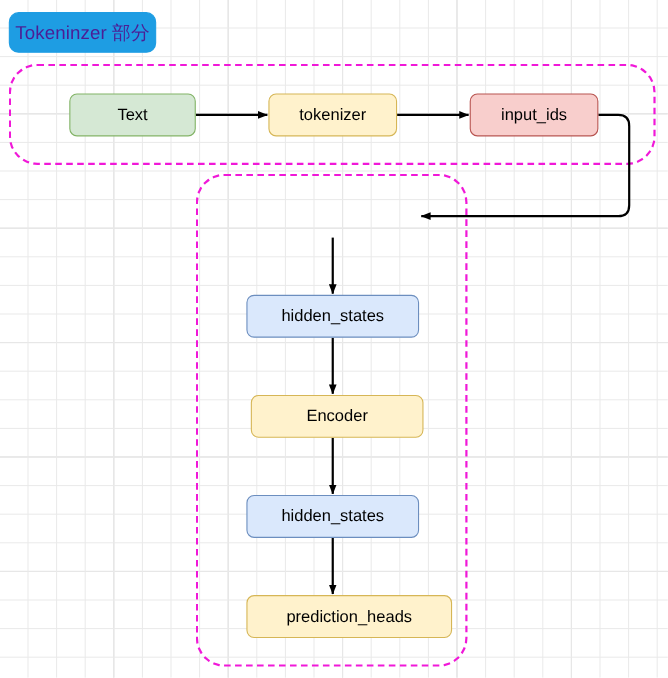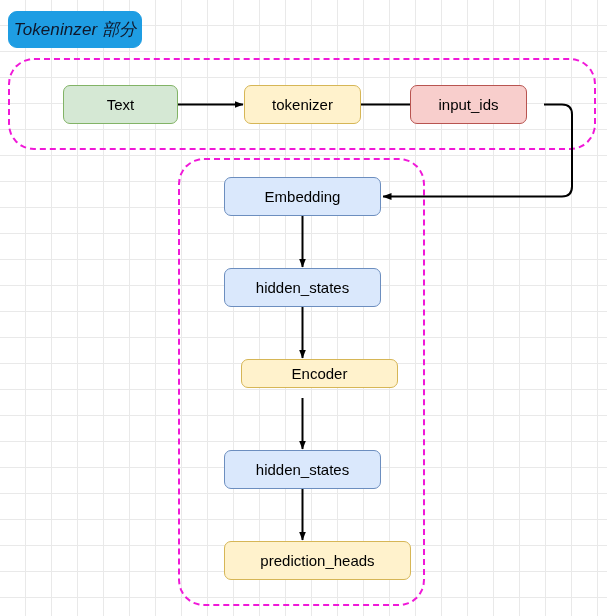--- a/index.html
+++ b/index.html
@@ -52,28 +52,27 @@
     width: 247px;
     height: 448px;
   }
 
   
   .pill-label {
     position: absolute;
     background: #1e9de3;
     border: 1.5px solid #1e9de3;
     border-radius: 9px;
-    color: #0f172a;
+    color: #4c1d95;
     font-size: 17px;
     display: flex;
     align-items: center;
     justify-content: center;
     box-sizing: border-box;
     letter-spacing: 0.1px;
-    font-style: italic;
   }
   #label-tokenizer-part {
     left: 8px;
     top: 11px;
     width: 134px;
     height: 37px;
   }
   #label-bert-model {
     left: 74px;
     top: 230px;
@@ -95,24 +94,24 @@
     border-style: solid;
     white-space: nowrap;
   }
   .node.green  { background: #d5e8d4; border-color: #82b366; }
   .node.yellow { background: #fff2cc; border-color: #d6b656; }
   .node.red    { background: #f8cecc; border-color: #b85450; }
   .node.blue   { background: #dae8fc; border-color: #6c8ebf; }
 
   #node-text        { left: 63px;  top: 85px;  width: 115px; height: 39px; }
   #node-tokenizer   { left: 244px; top: 85px;  width: 117px; height: 39px; }
-  #node-input-ids   { left: 410px; top: 85px;  width: 117px; height: 39px; }
+  #node-input-ids   { left: 427px; top: 85px;  width: 117px; height: 39px; }
   #node-embedding   { left: 224px; top: 177px; width: 157px; height: 39px; }
   #node-hidden-1    { left: 224px; top: 268px; width: 157px; height: 39px; }
-  #node-encoder     { left: 241px; top: 359px; width: 157px; height: 29px; }
+  #node-encoder     { left: 228px; top: 359px; width: 157px; height: 39px; }
   #node-hidden-2    { left: 224px; top: 450px; width: 157px; height: 39px; }
   #node-pred-heads  { left: 224px; top: 541px; width: 187px; height: 39px; }
 
   
   #connectors {
     position: absolute;
     left: 0;
     top: 0;
     width: 607px;
     height: 616px;
@@ -150,21 +149,20 @@
   </svg>
 
   <div class="pill-label" id="label-tokenizer-part">Tokeninzer 部分</div>
 
   <div class="node green" id="node-text">Text</div>
 
   <div class="node yellow" id="node-tokenizer">tokenizer</div>
 
   <div class="node red" id="node-input-ids">input_ids</div>
 
-  <div class="node blue" id="node-embedding">Embedding</div>
 
   <div class="node blue" id="node-hidden-1">hidden_states</div>
 
   <div class="node yellow" id="node-encoder">Encoder</div>
 
   <div class="node blue" id="node-hidden-2">hidden_states</div>
 
   <div class="node yellow" id="node-pred-heads">prediction_heads</div>
 
 </div>

